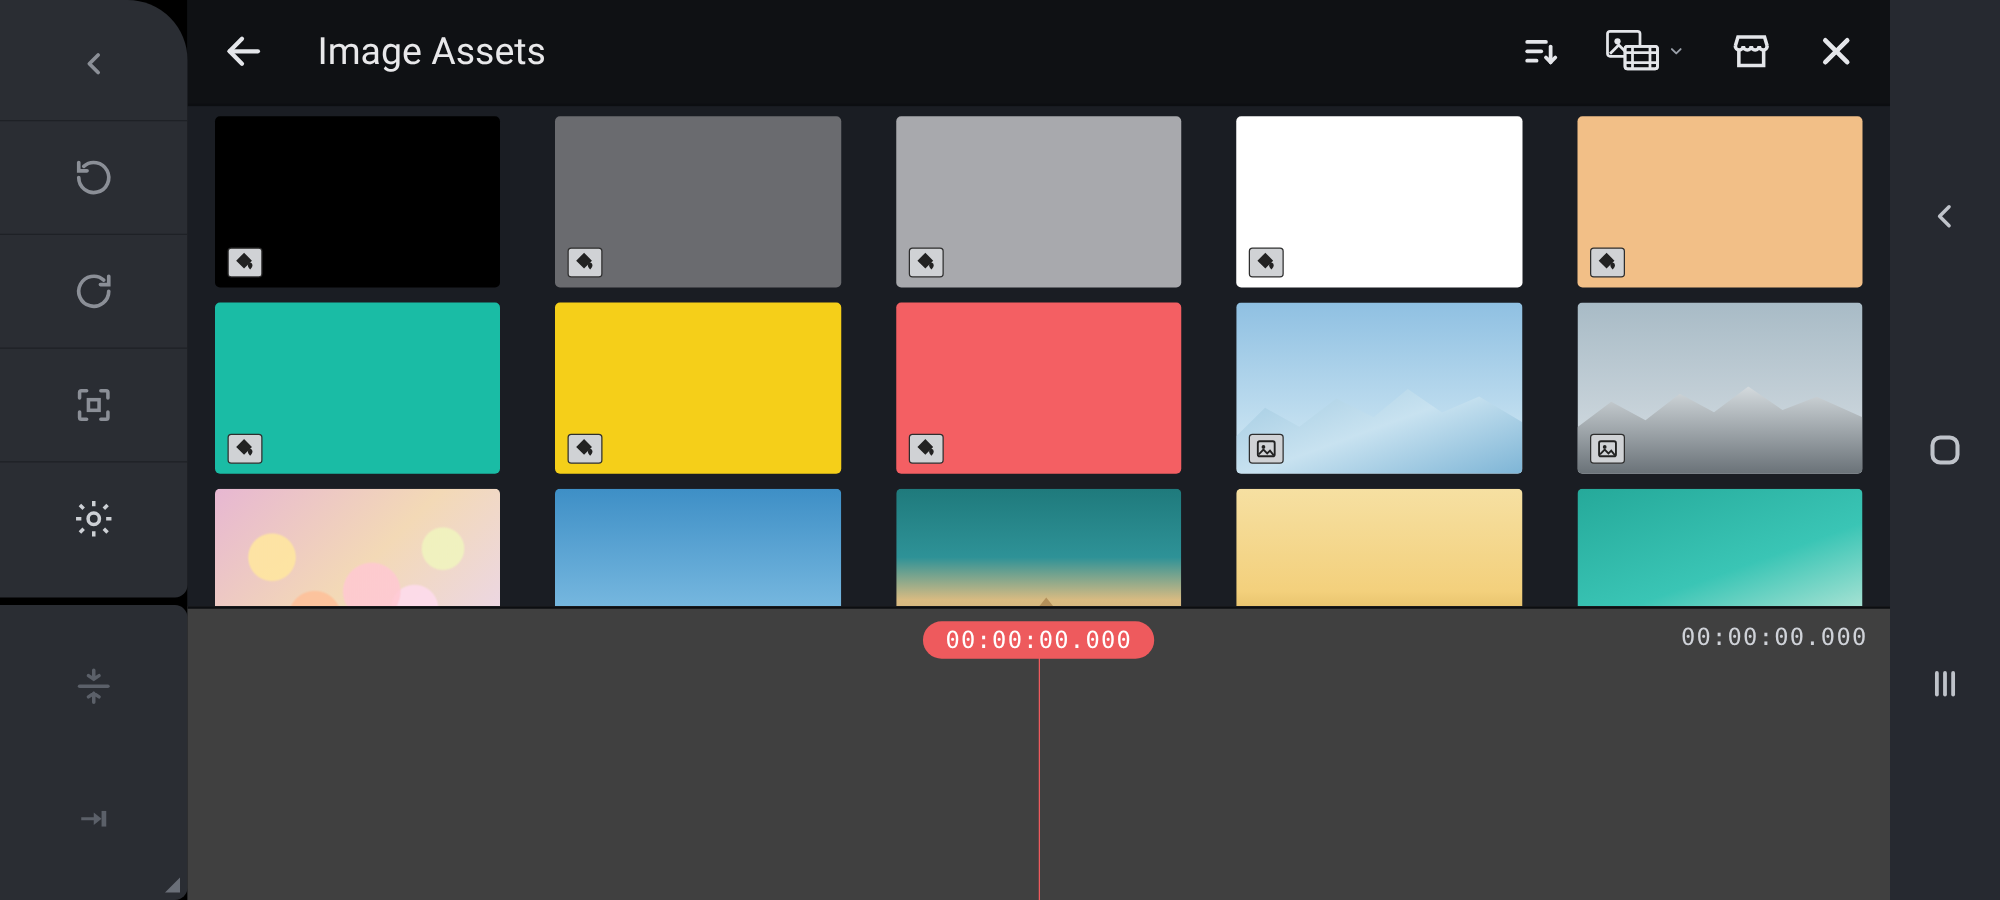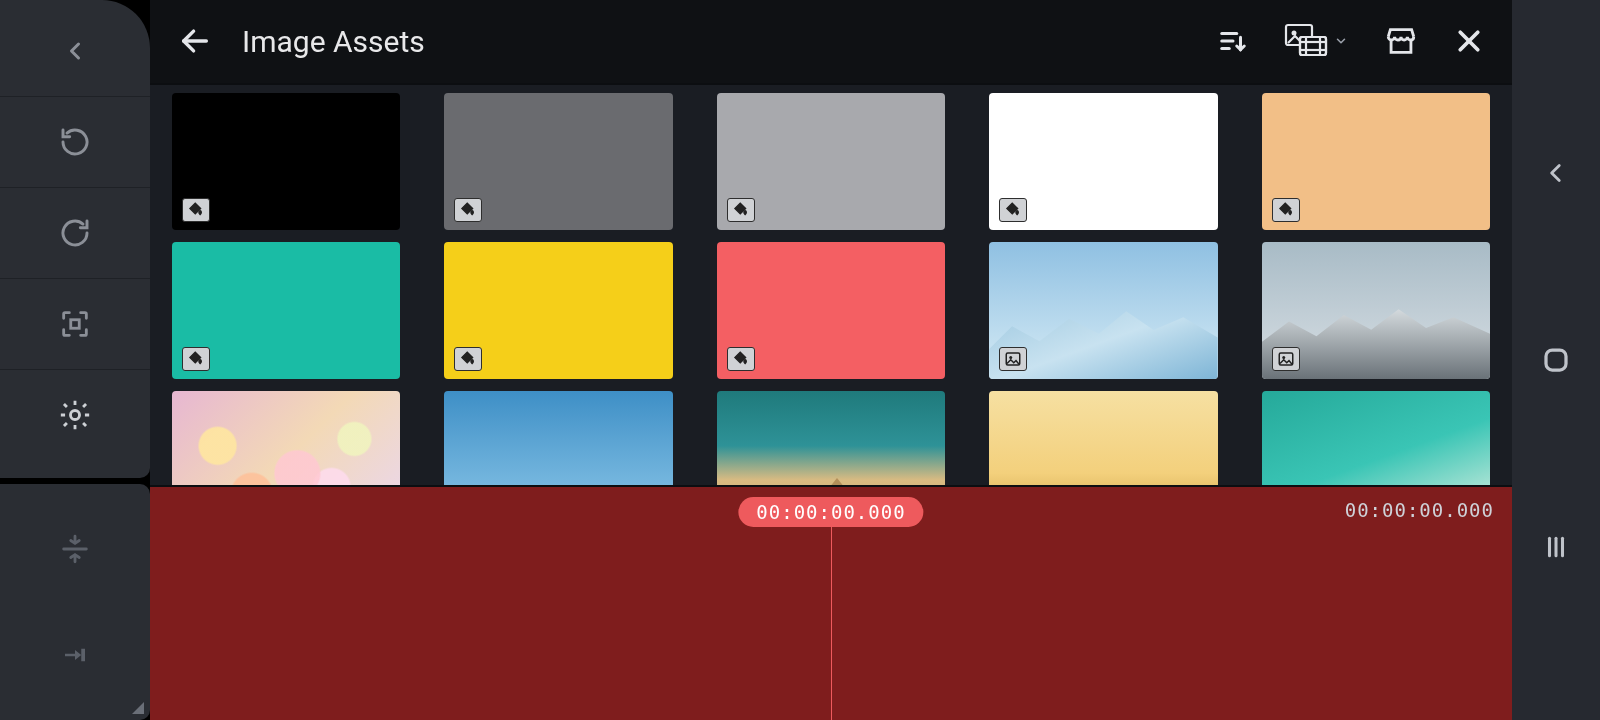--- a/index.html
+++ b/index.html
@@ -107,21 +107,21 @@
     align-items: center;
     justify-content: center;
     color: #e4e6ea;
     cursor: pointer;
     padding: 8px;
   }
   .title {
     font-size: 30px;
     font-weight: 400;
     color: #e8e8ea;
-    margin-left: 4px;
+    margin-left: 16px;
   }
   .topbar .spacer { flex: 1; }
 
   .grid-area {
     flex: 1 1 auto;
     overflow: hidden;
     padding: 8px 22px 0 22px;
     background: #1a1d23;
   }
   .grid {
@@ -177,21 +177,21 @@
                         radial-gradient(ellipse at 70% 100%, #fff 0 26px, transparent 28px); }
   .desert { position:absolute; inset:0; background: linear-gradient(#1f7a7c,#2e9297 40%,#d9bb82 65%,#c4a46c); }
   .pyr { position:absolute; bottom:0; left:35%; width:0;height:0;
          border-left:40px solid transparent;border-right:40px solid transparent;border-bottom:50px solid #b38f5a; }
   .sunset { position:absolute; inset:0; background: linear-gradient(#f6e0a2 0%,#f3d07c 60%,#c59a3f 100%); }
   .wave { position:absolute; inset:0; background: linear-gradient(160deg,#25a99a,#3ac5b5 50%,#eaf4e6); }
 
   
   .timeline {
     height: 260px;
-    background: #7f1d1d;
+    background: #404040;
     border-top: 2px solid #0c0e11;
     position: relative;
   }
   .timecode-pill {
     position: absolute;
     top: 10px;
     left: 50%;
     transform: translateX(-50%);
     background: #ee5a5d;
     color: #fff;

